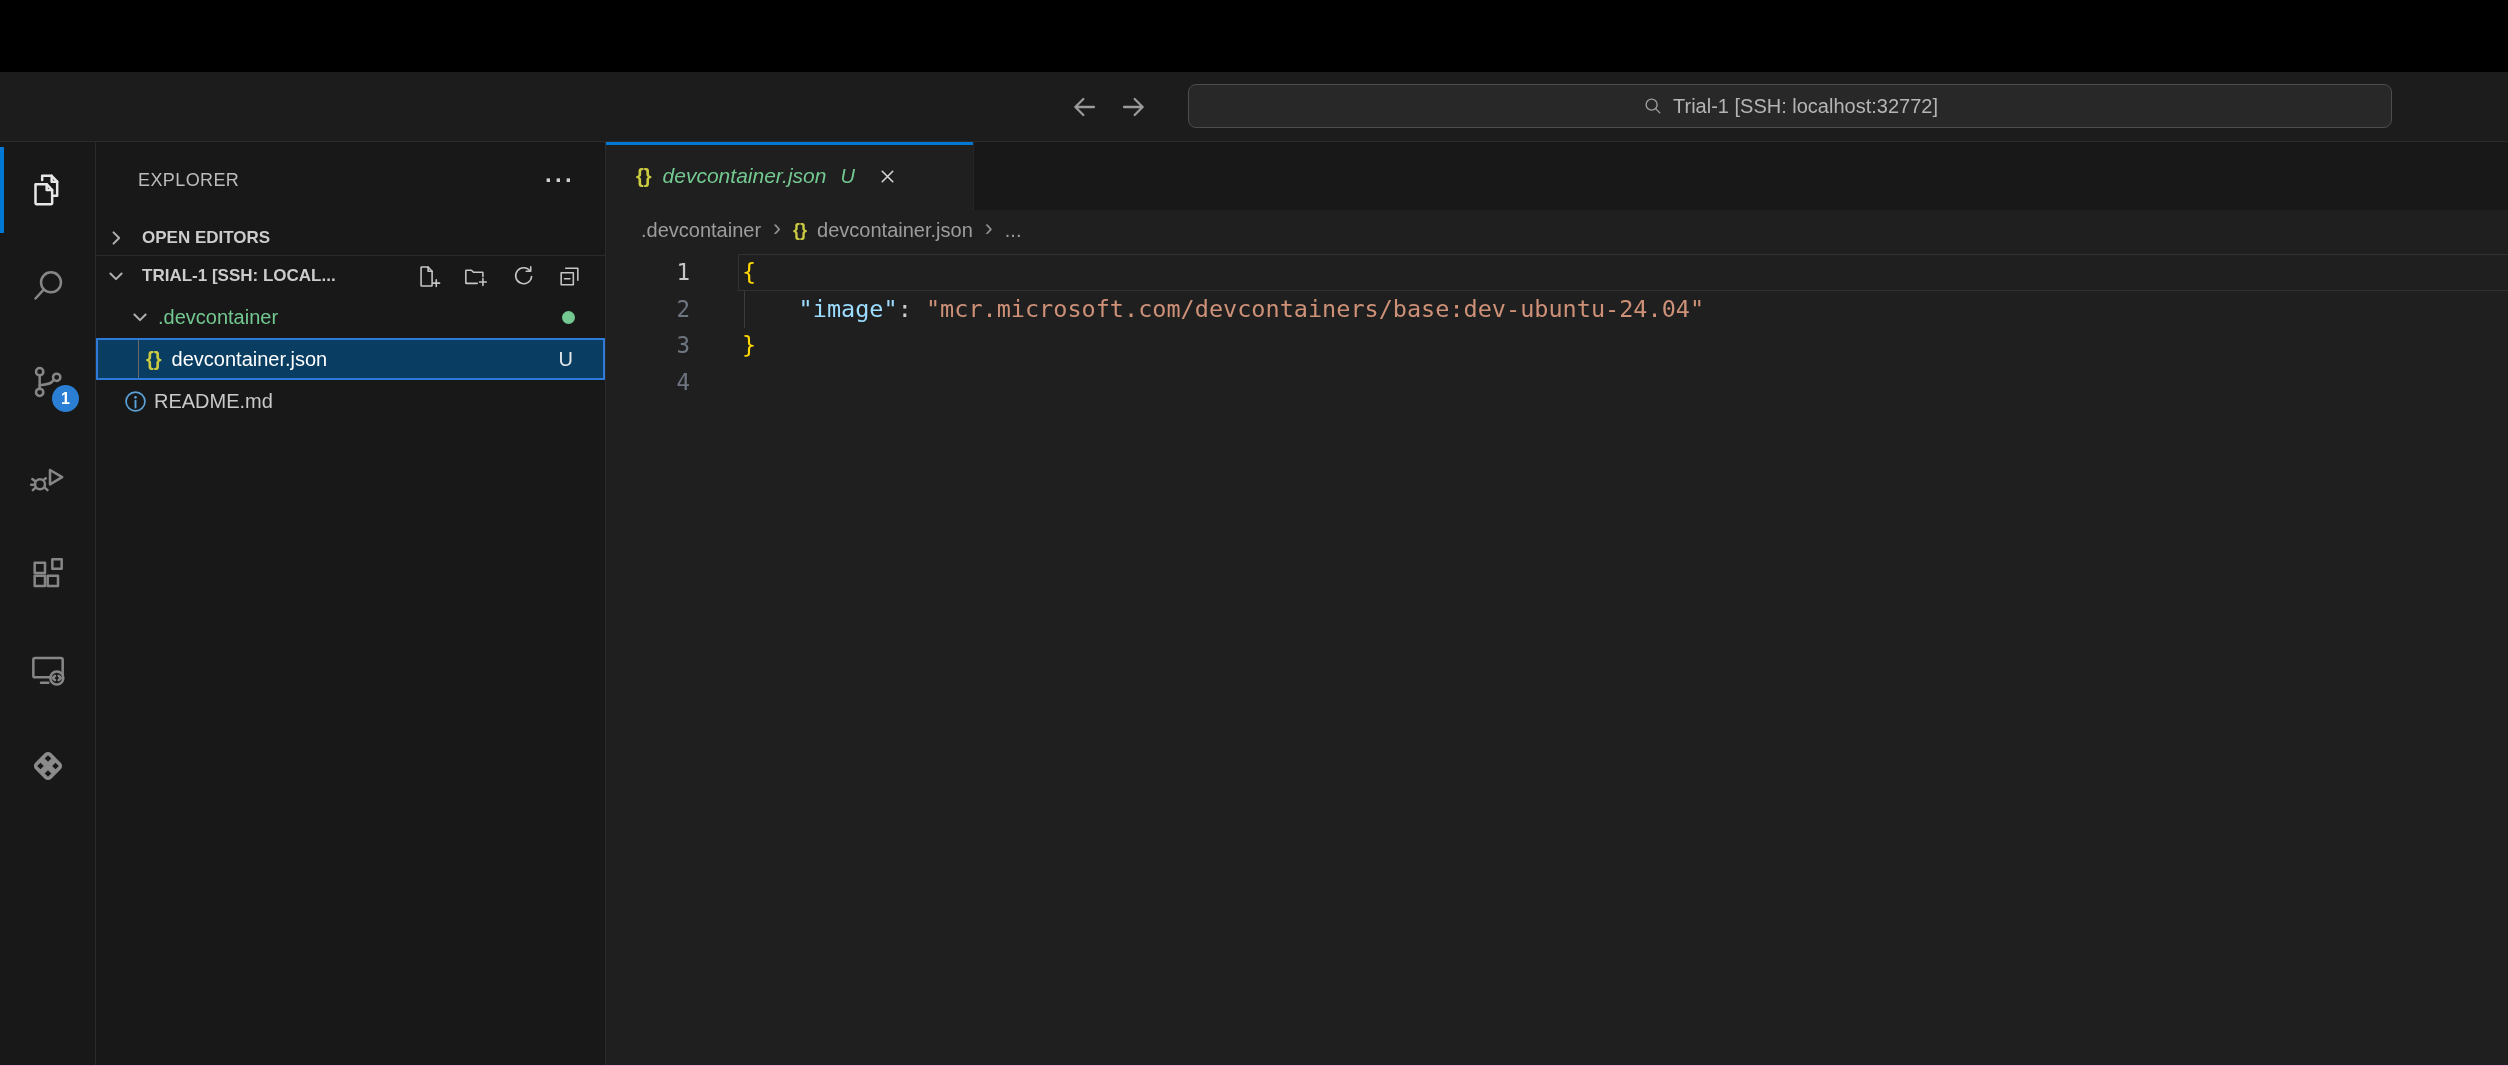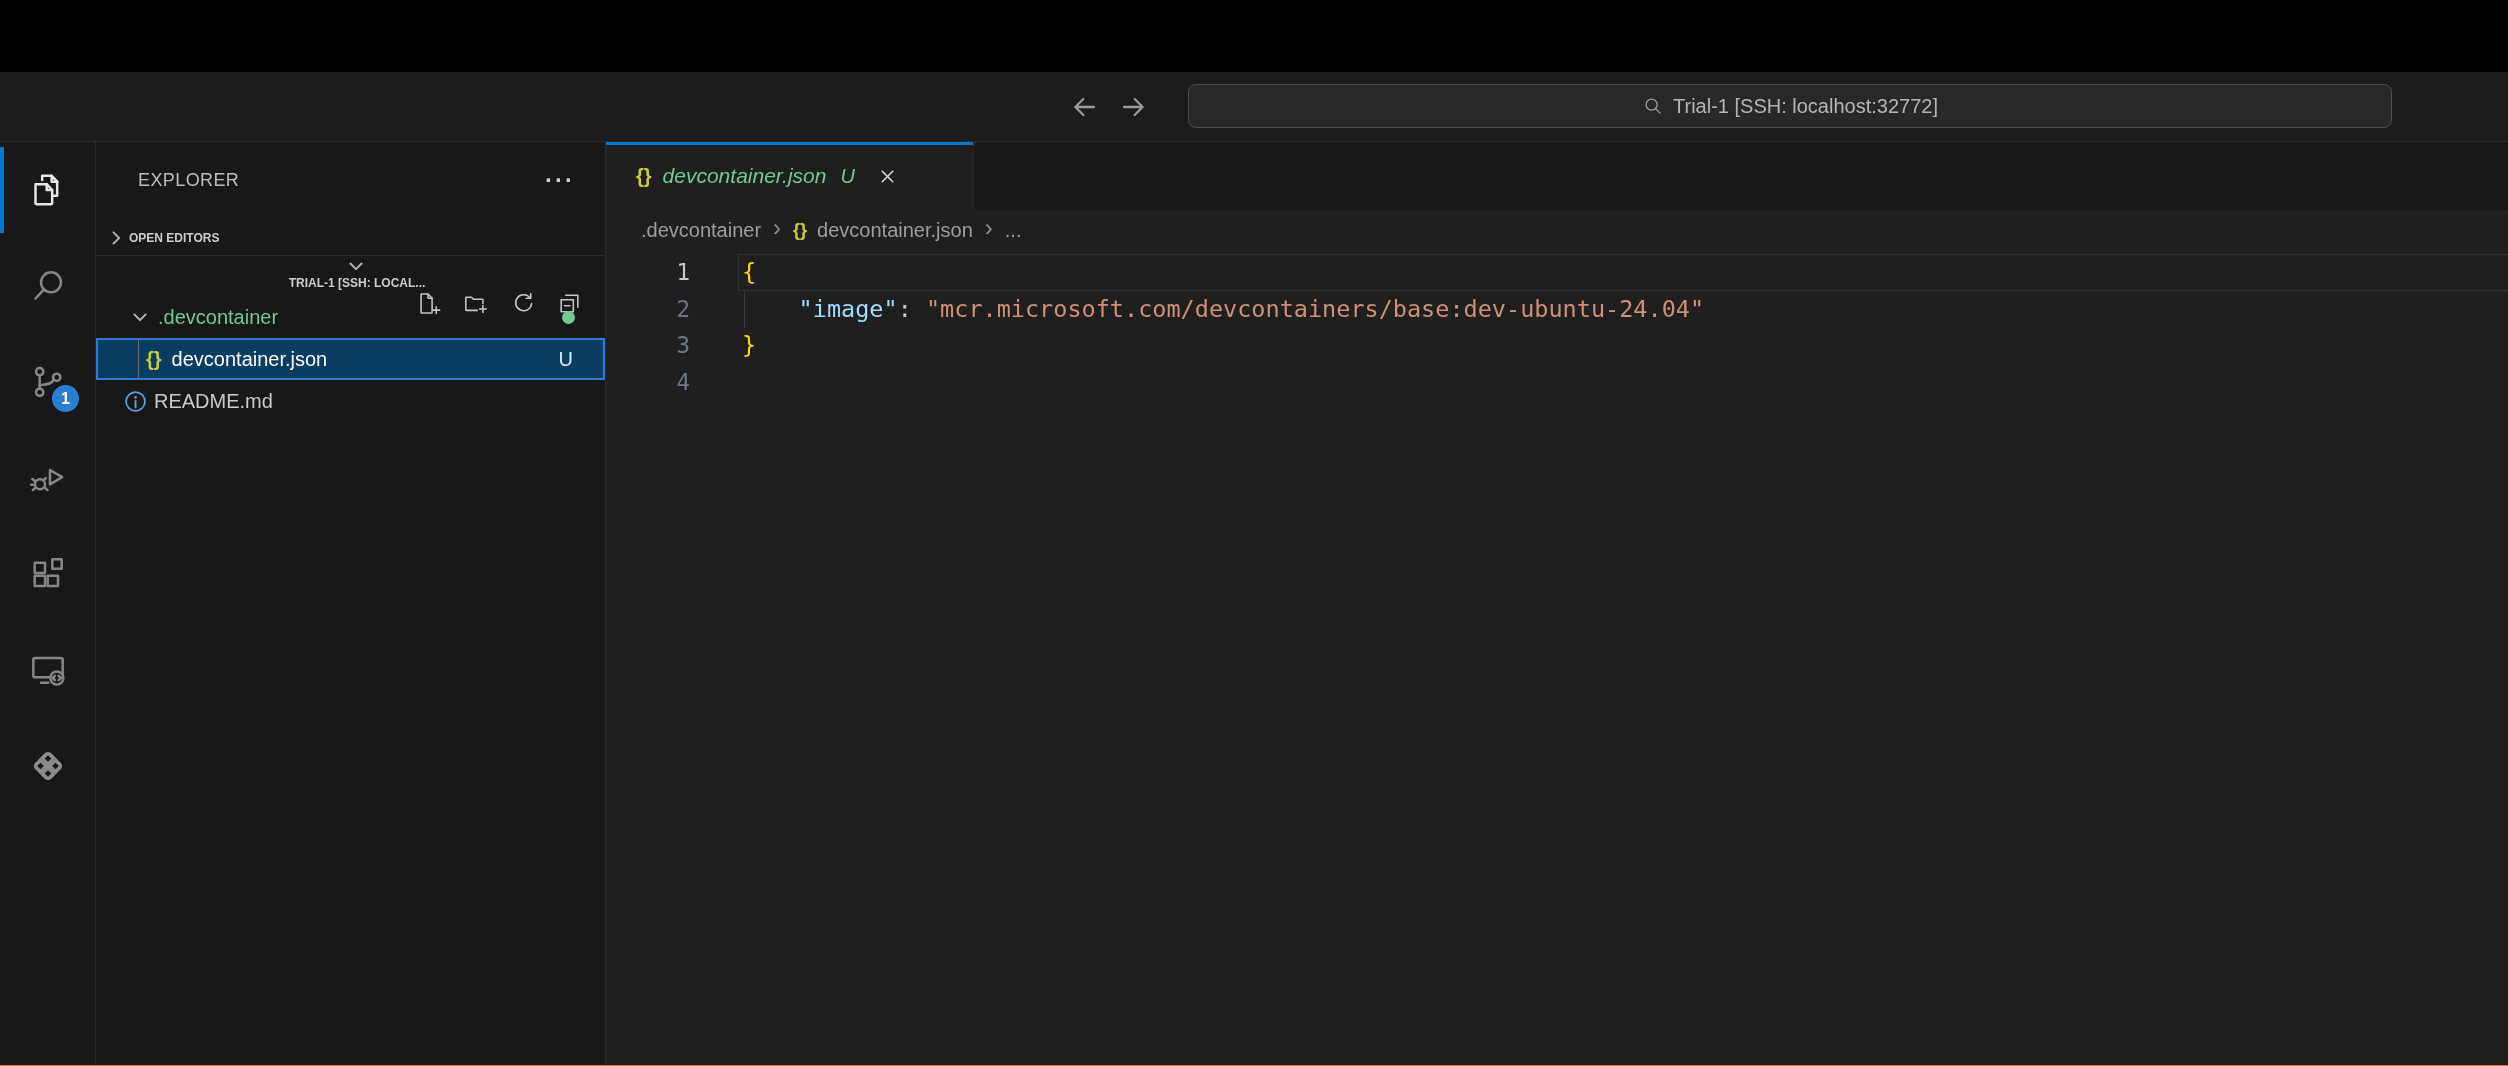--- a/index.html
+++ b/index.html
@@ -1,19 +1,19 @@
 <!DOCTYPE html>
 <html><head>
 <meta charset="utf-8">
 <style>
   * { margin:0; padding:0; box-sizing:border-box; }
   html,body { background:#000; }
   body { font-family:"Liberation Sans","DejaVu Sans",sans-serif; }
 
-  .window{ position:relative; width:2508px; height:1066px; background:#f97316; overflow:hidden; }
+  .window{ position:relative; width:2508px; height:1066px; background:#f9a8d4; overflow:hidden; }
 
   
   .menubar-strip{ height:72px; background:#000; }
 
   
   .titlebar{ position:relative; height:70px; background:#1c1c1c; border-bottom:1px solid #2b2b2b; }
   .nav-arrows{ position:absolute; left:1068px; top:0; height:100%; display:flex; align-items:center; gap:18px; }
   .nav-btn{ width:32px; height:32px; display:flex; align-items:center; justify-content:center; }
   .command-center{ position:absolute; left:1188px; top:12px; width:1204px; height:44px;
     background:#282828; border:1px solid #4d4d4d; border-radius:8px;
@@ -32,22 +32,22 @@
   .ab-badge{ position:absolute; right:16px; bottom:18px; width:27px; height:27px; border-radius:50%;
     background:#2a7fd4; color:#fff; font-size:16px; font-weight:600; display:flex; align-items:center; justify-content:center; }
 
   
   .sidebar{ width:510px; background:#181818; border-right:1px solid #2a2a2a; color:#cccccc; }
   .sb-title{ display:flex; align-items:center; justify-content:space-between; height:48px; margin-top:14px; padding:0 30px 0 42px; }
   .sb-title-label{ font-size:18px; color:#bcbcbc; letter-spacing:.4px; }
   .more-actions{ font-size:24px; font-weight:700; color:#d0d0d0; letter-spacing:2px; line-height:10px; }
   .sb-section{ display:flex; align-items:center; height:36px; margin-top:18px; padding-left:10px; }
   .sb-section.open-editors{ border-bottom:1px solid #2b2b2b; height:35px; margin-top:17px; }
-  .sb-section-label{ font-size:12px; font-weight:700; color:#cccccc; margin-left:3px; white-space:nowrap; }
-  .sb-section.workspace{ margin-top:0; height:40px; justify-content:flex-start;flex-direction:column; }
+  .sb-section-label{ font-size:17px; font-weight:700; color:#cccccc; margin-left:16px; white-space:nowrap; }
+  .sb-section.workspace{ margin-top:0; height:40px; justify-content:flex-start; }
   .sb-toolbar{ margin-left:auto; display:flex; align-items:center; gap:20px; padding-right:22px; }
   .sb-toolbar svg{ width:27px; height:27px; }
   .tool-stroke{ fill:none; stroke:#c5c5c5; stroke-width:1.4; stroke-linecap:round; stroke-linejoin:round; }
 
   .tree-row{ position:relative; display:flex; align-items:center; height:42px; font-size:20px; padding-right:30px; }
   .tree-row .chev{ flex:0 0 auto; }
   .chev svg{ width:20px; height:20px; display:block; }
   .chev .stroke{ fill:none; stroke:#b0b0b0; stroke-width:1.6; stroke-linecap:round; stroke-linejoin:round; }
   .row-folder{ padding-left:34px; }
   .folder-name{ color:#73c991; margin-left:8px; }

